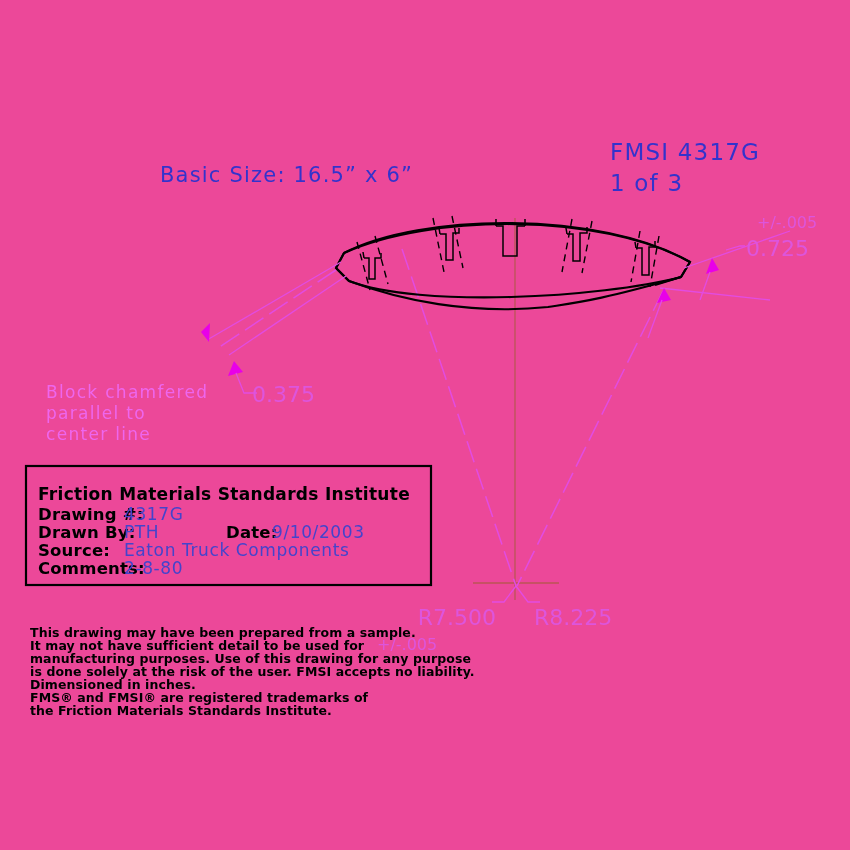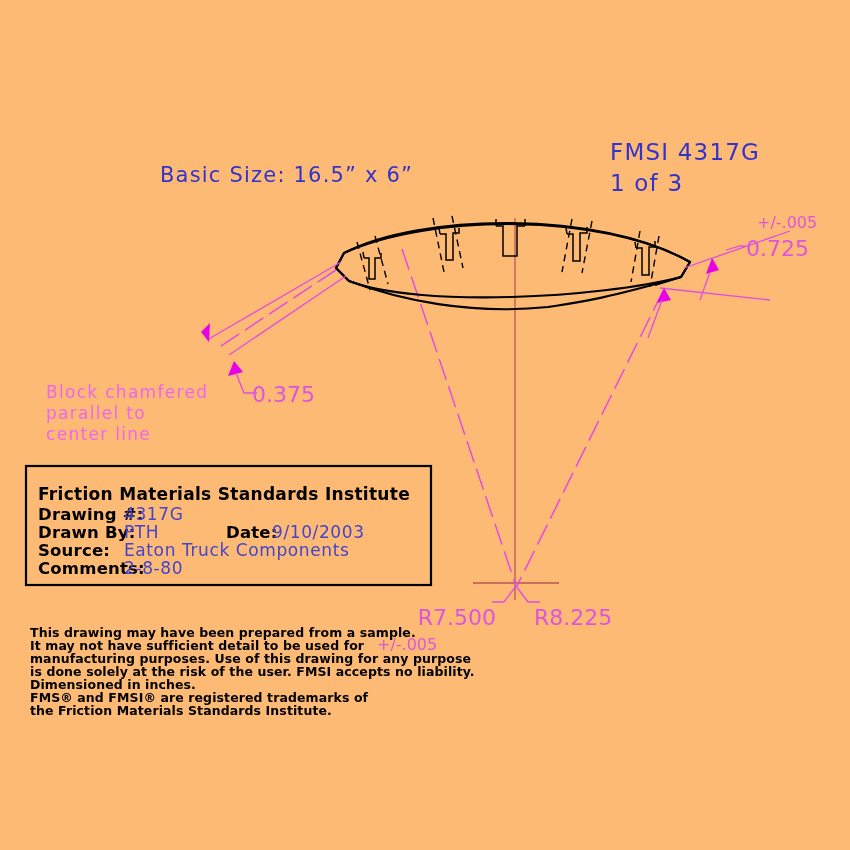--- a/index.html
+++ b/index.html
@@ -4,21 +4,21 @@
 <style>
   html, body {
     margin: 0;
     padding: 0;
     background: #ffffff;
   }
   #page {
     position: relative;
     width: 850px;
     height: 850px;
-    background: #fdba74;
+    background: #ec4899;
     overflow: hidden;
     font-family: "DejaVu Sans", sans-serif;
   }
   svg.drawing {
     position: absolute;
     left: 0;
     top: 0;
     width: 850px;
     height: 850px;
   }

